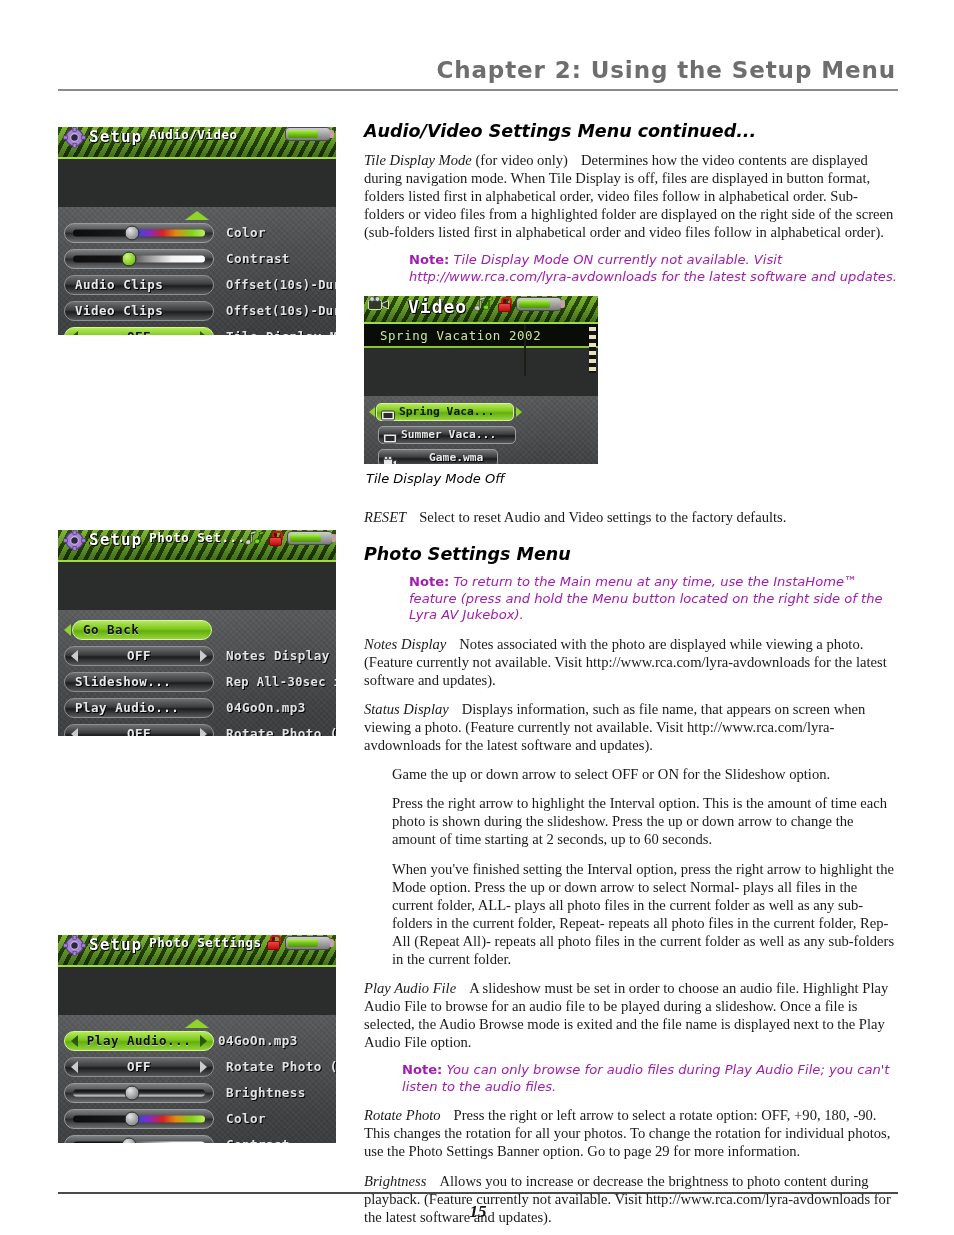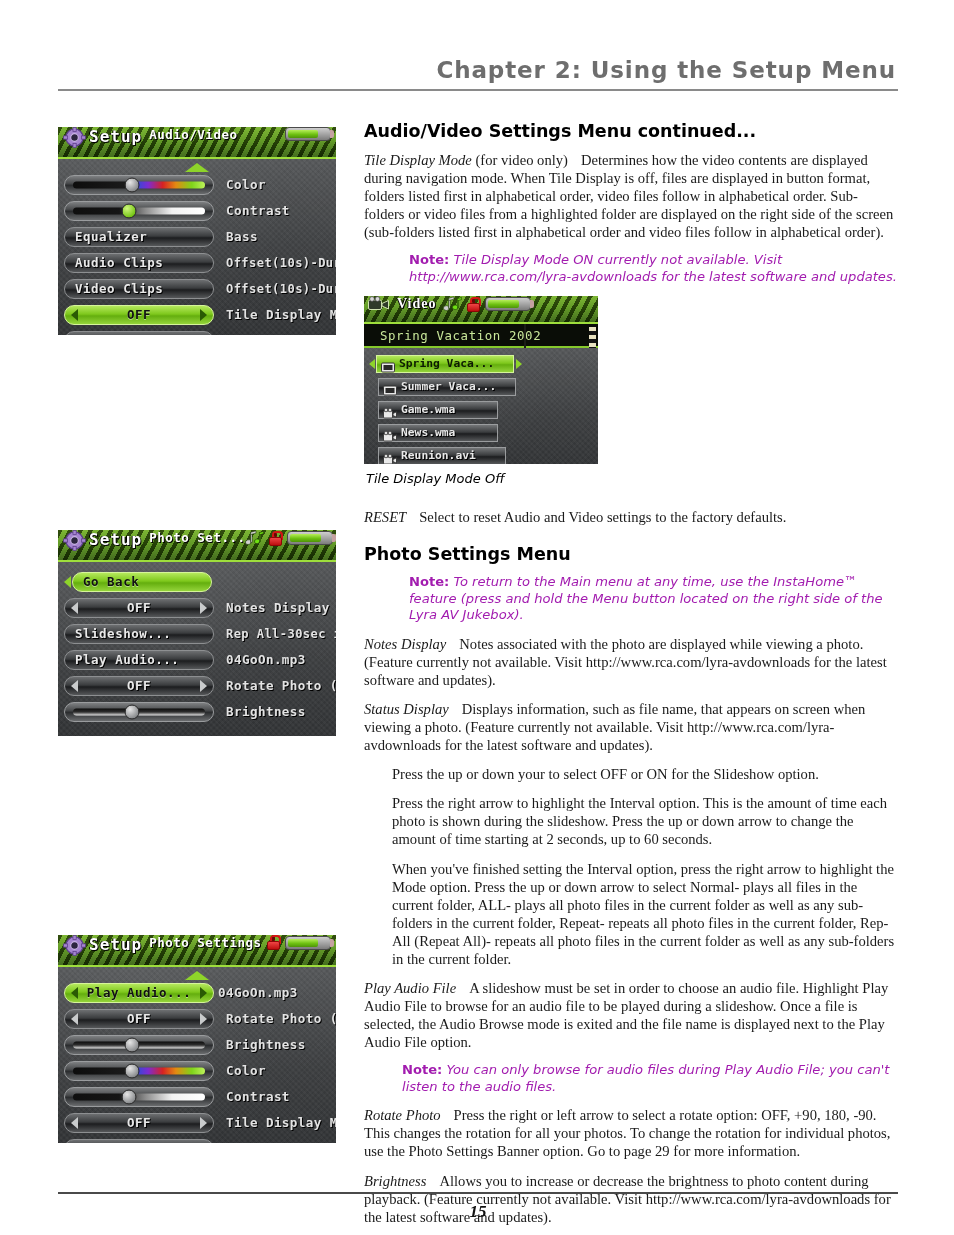--- a/index.html
+++ b/index.html
@@ -27,21 +27,21 @@
     text-align:center;font-family:"Liberation Serif",serif;
     font-weight:bold;font-style:italic;font-size:17px;color:#111;
     margin-top:8px;
   }
 
   
   .content-col{position:absolute;left:364px;top:120px;width:534px;}
   h2.section-title{
     font-family:"DejaVu Sans", sans-serif;
     font-weight:bold;font-size:17.5px;color:#000;
-    margin:0 0 9px 0;line-height:22px;
+    margin:0 0 9px 0;line-height:22px;font-style:italic;
   }
   p.body{
     font-family:"Liberation Serif", serif;
     font-size:14.6px;line-height:18.1px;color:#1a1a1a;
     margin:0 0 11px 0;text-align:left;
   }
   p.body .term{font-style:italic;}
   p.body .gap{display:inline-block;width:13px;}
   p.indent{margin-left:28px;}
   .note{
@@ -128,20 +128,21 @@
   .cam-icon{width:22px;height:16px;position:relative;flex:0 0 auto;}
 
   .device .screen{
     position:relative;
     background:
       radial-gradient(circle at 30% 20%, rgba(255,255,255,.045), rgba(0,0,0,0) 60%),
       repeating-linear-gradient(45deg, rgba(255,255,255,.022) 0 2px, rgba(0,0,0,.022) 2px 4px),
       repeating-linear-gradient(-45deg, rgba(255,255,255,.018) 0 2px, rgba(0,0,0,.018) 2px 4px),
       linear-gradient(180deg,#56585a,#3d3f41 55%,#303234);
     padding:4px 6px 6px 6px;
+    margin-top:48px;
   }
   .row{display:flex;align-items:center;height:23px;margin-bottom:3px;}
   .ctl{
     width:150px;height:20px;flex:0 0 auto;position:relative;
     border-radius:11px;box-sizing:border-box;
   }
   .ctl.pill{
     background:linear-gradient(180deg,#6d6f71 0%,#3a3c3e 45%,#1c1d1f 55%,#56585a 100%);
     border:1px solid #8d8f91;
     display:flex;align-items:center;justify-content:center;
@@ -223,21 +224,21 @@
       linear-gradient(120deg,#5d5520 0%,#cdbb6b 30%,#8d7f3c 55%,#d9cd92 75%,#6b6028 100%);
     border-left:2px solid #1b1d16;
   }
   .thumb .perf{
     position:absolute;right:2px;top:3px;width:7px;height:46px;
     background:
       repeating-linear-gradient(180deg,#e8e2c0 0 4px, #141414 4px 8px);
   }
   .vrow{display:flex;align-items:center;height:21px;margin-bottom:2px;}
   .vpill{
-    height:18px;border-radius:0;box-sizing:border-box;
+    height:18px;border-radius:5px;box-sizing:border-box;
     display:flex;align-items:center;padding:0 8px 0 4px;
     background:linear-gradient(180deg,#74767 8 0%,#3a3c3e 45%,#1c1d1f 55%,#56585a 100%);
     background:linear-gradient(180deg,#747678 0%,#3a3c3e 45%,#1c1d1f 55%,#56585a 100%);
     border:1px solid #9a9c9e;
   }
   .vpill.sel{background:linear-gradient(180deg,#b4e85c 0%,#7ec81c 45%,#64ae0e 55%,#94d43a 100%);border-color:#d6f59a;}
   .vpill .ic{width:14px;height:11px;margin-right:4px;flex:0 0 auto;position:relative;}
   .vpill .fn{font-family:"DejaVu Sans Mono",monospace;font-size:11.3px;color:#e9e9e9;
     font-weight:bold;text-shadow:1px 1px 0 #000;white-space:nowrap;}
   .vpill.sel .fn{color:#0d1b02;text-shadow:none;}
@@ -289,26 +290,20 @@
     </div>
 
     <div class="row">
       <div class="ctl slider">
         <span class="track wedge"></span>
         <span class="knob green" style="left:43%;"></span>
       </div>
       <span class="rowlabel">Contrast</span>
     </div>
 
-    <div class="row">
-      <div class="ctl pill left">
-        <span class="lbl">Equalizer</span>
-      </div>
-      <span class="rowlabel">Bass</span>
-    </div>
 
     <div class="row">
       <div class="ctl pill left">
         <span class="lbl">Audio Clips</span>
       </div>
       <span class="rowlabel sm">Offset(10s)-Dur(20s)</span>
     </div>
 
     <div class="row">
       <div class="ctl pill left">
@@ -534,21 +529,21 @@
   <div class="device" style="position:relative;left:0;top:0;width:234px;height:168px;margin:4px 0 0 0;">
     <div class="titlebar" style="height:26px;padding:0 4px;">
       <span class="cam-icon">
         <svg viewBox="0 0 22 16" width="22" height="16">
           <rect x="0.5" y="4" width="13" height="9.5" rx="1.5" fill="#2f3a2a" stroke="#cfe2b0" stroke-width="1"></rect>
           <path d="M14 7.5 L20.5 4.5 L20.5 13 L14 10 Z" fill="#2f3a2a" stroke="#cfe2b0" stroke-width="1"></path>
           <circle cx="4" cy="3" r="2.4" fill="#d8d8d8" stroke="#3a3a3a" stroke-width=".7"></circle>
           <circle cx="9.5" cy="3" r="2.4" fill="#d8d8d8" stroke="#3a3a3a" stroke-width=".7"></circle>
         </svg>
       </span>
-      <span class="title-main" style="font-size:14px;margin-left:7px;font-family:Liberation Serif, serif;">Video</span>
+      <span class="title-main" style="font-size:18px;margin-left:18px;">Video</span>
       <span class="tb-spacer"></span>
       <span class="tb-icons" style="margin-right:74px;">
         <span class="notes-icon">
           <svg viewBox="0 0 19 16" width="19" height="16">
             <g fill="#6fe012" stroke="#1c3a04" stroke-width=".6">
               <ellipse cx="3.4" cy="12.1" rx="3" ry="2.4" fill="#cfcfcf"></ellipse>
               <rect x="5.6" y="2.2" width="1.5" height="10" fill="#cfcfcf"></rect>
               <path d="M5.6 2.2 L11 0.8 L11 3.2 L5.6 4.6 Z" fill="#cfcfcf"></path>
               <ellipse cx="12.2" cy="11.3" rx="2.8" ry="2.3"></ellipse>
               <rect x="14.3" y="2.6" width="1.4" height="9"></rect>
@@ -596,21 +591,21 @@
             <svg viewBox="0 0 14 11" width="14" height="11">
               <rect x="0.5" y="1" width="13" height="9" rx="1.2" fill="#e9e9e9" stroke="#333" stroke-width="1"></rect>
               <rect x="2.5" y="3" width="9" height="5" fill="#2a2a2a"></rect>
             </svg>
           </span>
           <span class="fn">Summer Vaca...</span>
         </span>
       </div>
 
       <div class="vrow" style="padding-left:9px;">
-        <span class="vpill" style="width:120px;">
+        <span class="vpill" style="width:120px;gap:28px;">
           <span class="ic">
             <svg viewBox="0 0 14 11" width="14" height="11">
               <rect x="0.5" y="3" width="9" height="7" rx="1" fill="#e9e9e9" stroke="#333" stroke-width=".9"></rect>
               <path d="M10 5.5 L13.5 3.8 L13.5 9.2 L10 7.6 Z" fill="#e9e9e9" stroke="#333" stroke-width=".9"></path>
               <circle cx="3" cy="2" r="1.8" fill="#dedede" stroke="#333" stroke-width=".7"></circle>
               <circle cx="7" cy="2" r="1.8" fill="#dedede" stroke="#333" stroke-width=".7"></circle>
             </svg>
           </span>
           <span class="fn">Game.wma</span>
         </span>
@@ -662,21 +657,21 @@
 
   <p class="body">
     <i class="term">Notes Display</i><span class="gap"></span><span>Notes associated with the photo are displayed while viewing a photo. (Feature currently not available. Visit http://www.rca.com/lyra-avdownloads for the latest software and updates).</span>
   </p>
 
   <p class="body">
     <i class="term">Status Display</i><span class="gap"></span><span>Displays information, such as file name, that appears on screen when viewing a photo. (Feature currently not available. Visit http://www.rca.com/lyra-avdownloads for the latest software and updates).</span>
   </p>
 
 
-  <p class="body indent">Press the up or down your to select OFF or ON for the Slideshow option.</p>
+  <p class="body indent">Game the up or down arrow to select OFF or ON for the Slideshow option.</p>
   <p class="body indent">Press the right arrow to highlight the Interval option. This is the amount of time each photo is shown during the slideshow. Press the up or down arrow to change the amount of time starting at 2 seconds, up to 60 seconds.</p>
   <p class="body indent">When you've finished setting the Interval option, press the right arrow to highlight the Mode option. Press the up or down arrow to select Normal- plays all files in the current folder, ALL- plays all photo files in the current folder as well as any sub-folders in the current folder, Repeat- repeats all photo files in the current folder, Rep-All (Repeat All)- repeats all photo files in the current folder as well as any sub-folders in the current folder.</p>
 
   <p class="body">
     <i class="term">Play Audio File</i><span class="gap"></span><span>A slideshow must be set in order to choose an audio file. Highlight Play Audio File to browse for an audio file to be played during a slideshow. Once a file is selected, the Audio Browse mode is exited and the file name is displayed next to the Play Audio File option.</span>
   </p>
 
   <p class="note" style="padding-left:38px;">
     <b>Note:</b>
     <span>You can only browse for audio files during Play Audio File; you can't listen to the audio files.</span>

